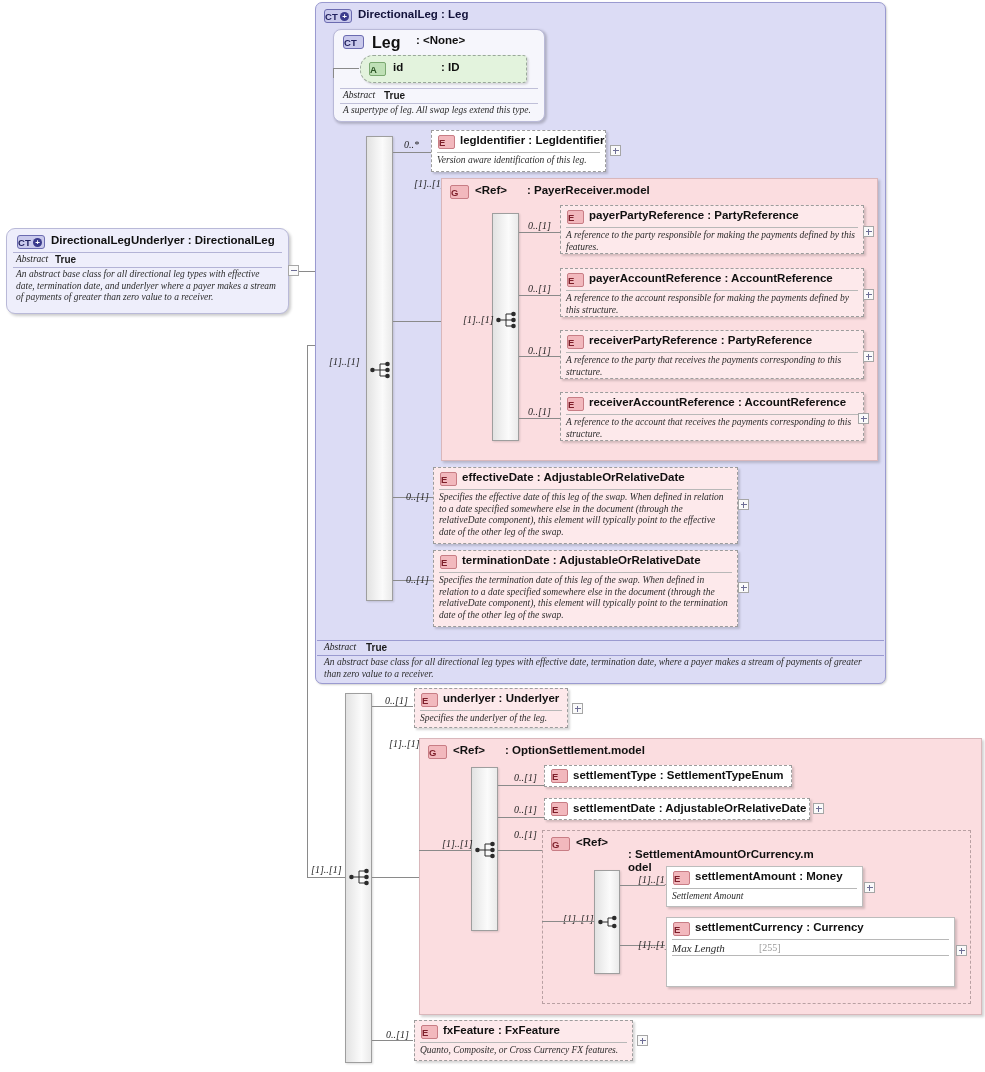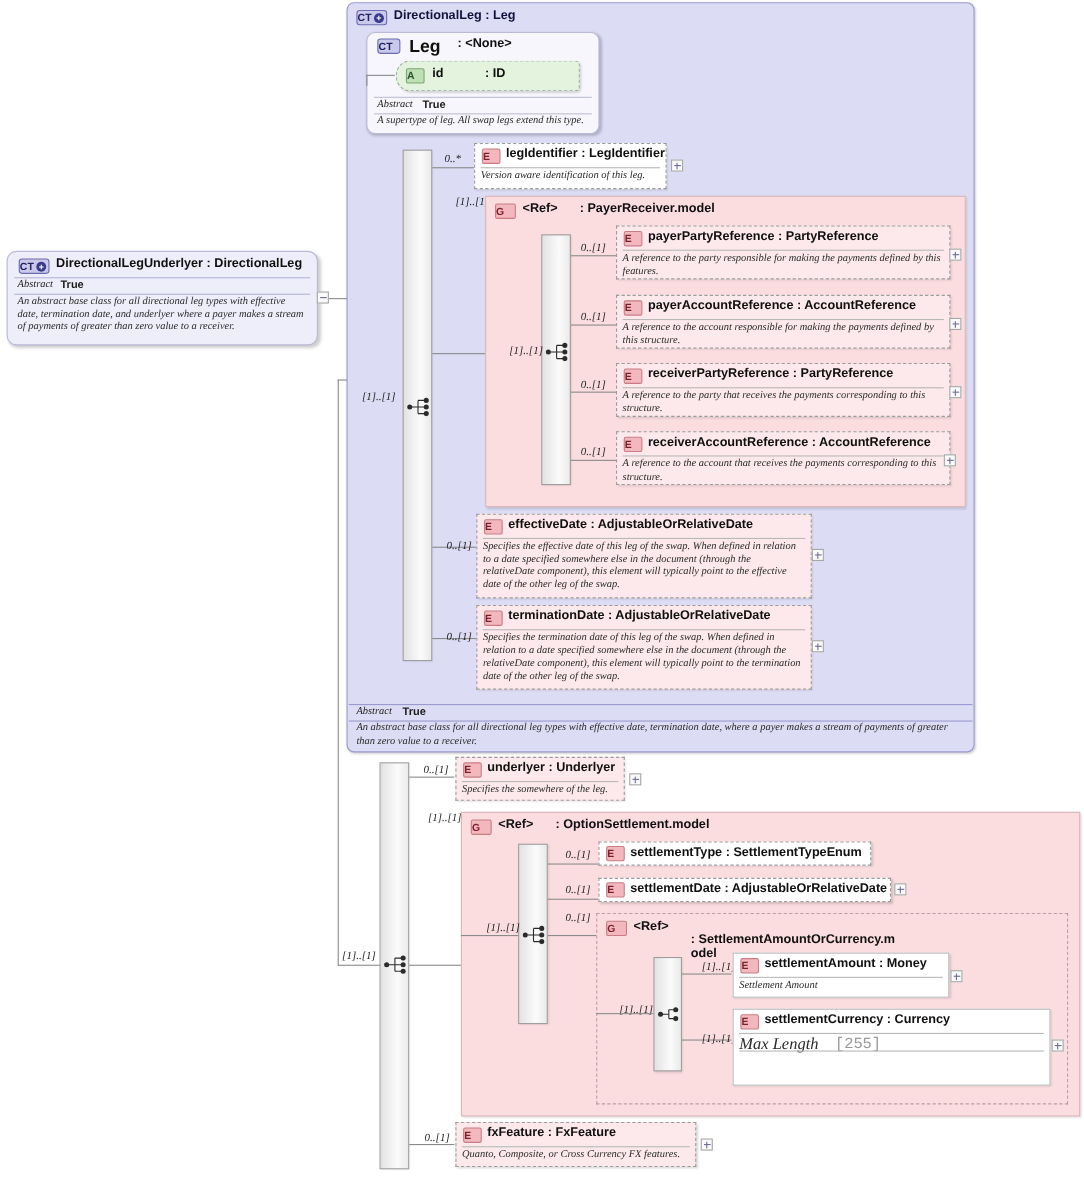--- a/index.html
+++ b/index.html
@@ -49,24 +49,24 @@
   
   .el{position:absolute;box-sizing:border-box;background:#ffffff;
       border:1px dashed #9c9c9c;box-shadow:1.5px 1.5px 2px rgba(0,0,0,.16);}
   .el-solid{border:1px solid #bcbcbc;}
   .el-name{position:absolute;left:28px;top:3px;font-size:11.5px;font-weight:bold;
            color:#101010;white-space:nowrap;}
   .el-sep{position:absolute;left:5px;right:5px;border-top:1px solid #b8b8b8;}
   .el-doc{position:absolute;left:5px;right:6px;font-style:italic;font-size:9.5px;
           line-height:11.5px;color:#2b2b2b;
           font-family:"Liberation Serif","DejaVu Serif",serif;}
-  .el-facet{position:absolute;left:5px;font-style:italic;font-size:15px;color:#2b2b2b;
+  .el-facet{position:absolute;left:5px;font-style:italic;font-size:11px;color:#2b2b2b;
             font-family:"Liberation Serif","DejaVu Serif",serif;}
-  .el-facetval{position:absolute;font-size:14px;color:#9a9a9a;
-            font-family:Liberation Mono, monospace;padding-left:28px;}
+  .el-facetval{position:absolute;font-size:10px;color:#9a9a9a;
+            font-family:Liberation Serif, serif;padding-left:28px;}
 
   
   .pinkfill{background:#fde9eb;}
   .whitefill{background:#ffffff;}
 
   
   .grp{position:absolute;box-sizing:border-box;background:#fbdde0;
        border:1px solid #d9b7bb;box-shadow:1.5px 1.5px 2.5px rgba(0,0,0,.18);}
   .grp-dash{position:absolute;box-sizing:border-box;background:#fbdde0;
        border:1px dashed #b9a0a3;}
@@ -306,21 +306,21 @@
   <div class="ln-h" style="left:372px;top:877px;width:48px;"></div>
   <div class="ln-h" style="left:372px;top:1040px;width:41px;"></div>
 
   <div class="card" style="left:385px;top:695px;">0..[1]</div>
   <div class="el pinkfill" style="left:414px;top:688px;width:154px;height:40px;">
     <div class="badge badge-e" style="left:6px;top:4px;">
       <span>E</span>
     </div>
     <div class="el-name">underlyer : Underlyer</div>
     <div class="el-sep" style="top:21px;"></div>
-    <div class="el-doc" style="top:24px;">Specifies the somewhere of the leg.</div>
+    <div class="el-doc" style="top:24px;">Specifies the underlyer of the leg.</div>
   </div>
   <div class="expand plus" style="left:572px;top:703px;"></div>
 
   <div class="card" style="left:389px;top:738px;">[1]..[1]</div>
   <div class="grp" style="left:419px;top:738px;width:563px;height:277px;">
     <div class="badge badge-g" style="left:8px;top:6px;">
       <span>G</span>
     </div>
     <div class="grp-title" style="left:33px;top:5px;">&lt;Ref&gt;</div>
     <div class="grp-title" style="left:85px;top:5px;">: OptionSettlement.model</div>

